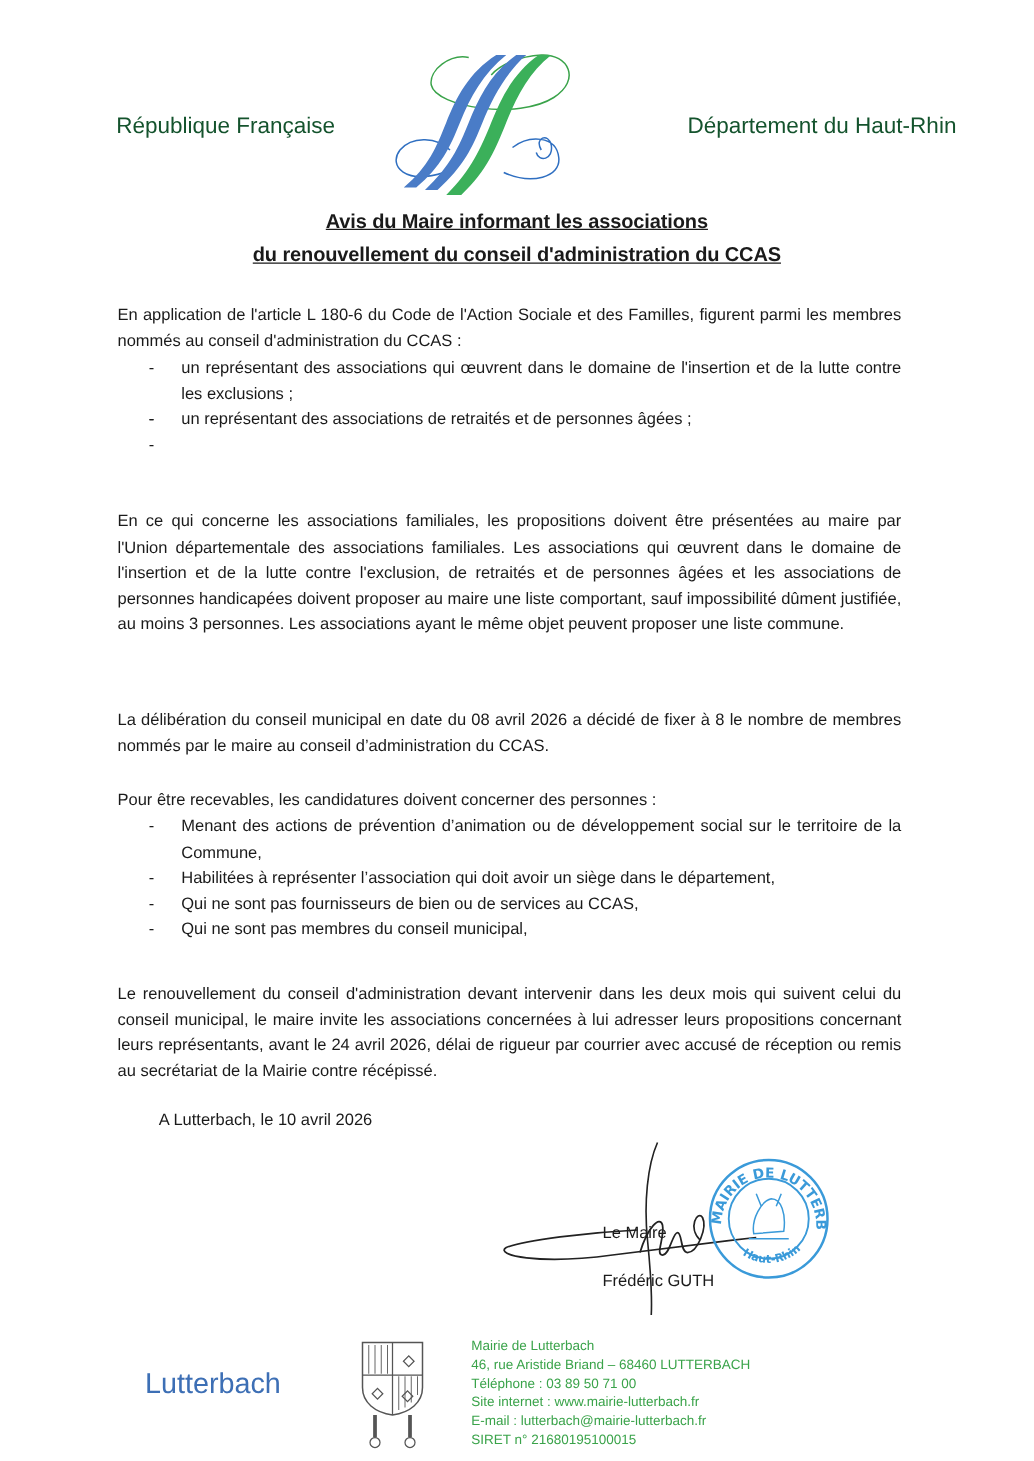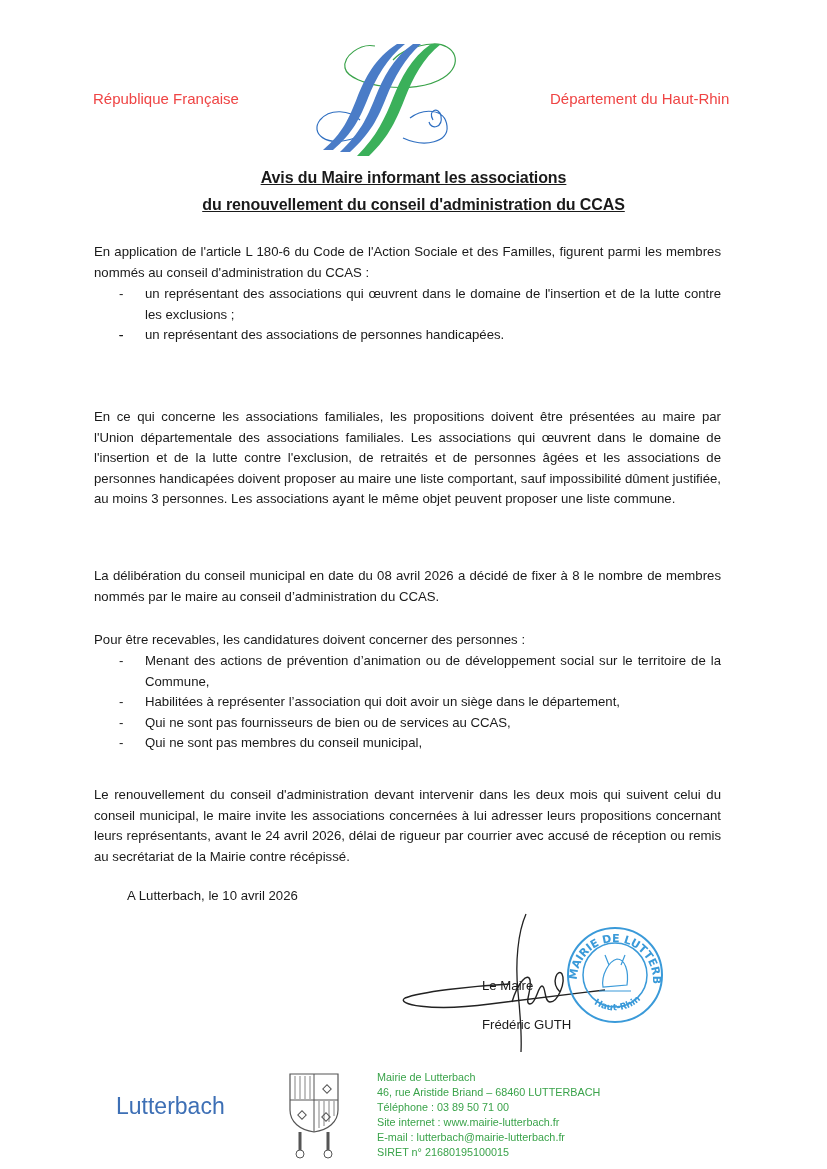--- a/index.html
+++ b/index.html
@@ -1,19 +1,19 @@
 <!DOCTYPE html>
 <html><head>
 <meta charset="utf-8">
 <style>
   html, body { margin: 0; padding: 0; background: #ffffff; }
   body { width: 827px; height: 1169px; position: relative; overflow: hidden;
          font-family: "Liberation Sans", "DejaVu Sans", sans-serif; color: #1a1a1a; }
   .abs { position: absolute; }
-  .hdr-side { font-size: 15px; color: #ef4444; top: 90px; }
+  .hdr-side { font-size: 18px; color: #14532d; top: 90px; }
   #hdr-left { left: 93px; }
   #hdr-right { left: 550px; }
   #logo { left: 305px; top: 38px; width: 170px; height: 120px; }
   .title { left: 0; width: 827px; text-align: center; font-weight: bold; font-size: 16px;
            text-decoration: underline; color: #1a1a1a; letter-spacing: -0.1px; }
   #title1 { top: 169px; }
   #title2 { top: 196px; }
   .para { left: 94px; width: 627px; font-size: 13.2px; line-height: 20.6px; text-align: justify; }
   .list { left: 94px; width: 627px; font-size: 13.2px; line-height: 20.6px; margin: 0; padding: 0; list-style: none; }
   .list li { position: relative; padding-left: 51px; text-align: justify; }
@@ -49,22 +49,22 @@
   <path d="M126 6 C 106 20, 96 40, 88 60 C 80 80, 72 98, 52 118 L 64 118 C 85 98, 92 80, 100 60 C 108 40, 118 20, 136 6 Z" fill="#3bb05a"></path>
 </svg>
 
 <div class="abs title" id="title1">Avis du Maire informant les associations</div>
 <div class="abs title" id="title2">du renouvellement du conseil d'administration du CCAS</div>
 
 <div class="abs para" id="p1">En application de l'article L 180-6 du Code de l'Action Sociale et des Familles, figurent parmi les membres nommés au conseil d'administration du CCAS :</div>
 <ul class="abs list" id="l1">
   <li><span class="dash">-</span><span>un représentant des associations qui œuvrent dans le domaine de l'insertion et de la lutte contre les exclusions ;</span></li>
   <li><span class="dash">-</span></li>
+  <li><span class="dash">-</span><span>un représentant des associations de retraités et de personnes âgées ;</span></li>
   <li><span class="dash">-</span></li>
-  <li><span class="dash">-</span><span>un représentant des associations de personnes handicapées.</span></li>
 </ul>
 <div class="abs para" id="p2">En ce qui concerne les associations familiales, les propositions doivent être présentées au maire par l'Union départementale des associations familiales. Les associations qui œuvrent dans le domaine de l'insertion et de la lutte contre l'exclusion, de retraités et de personnes âgées et les associations de personnes handicapées doivent proposer au maire une liste comportant, sauf impossibilité dûment justifiée, au moins 3 personnes. Les associations ayant le même objet peuvent proposer une liste commune.</div>
 <div class="abs para" id="p3">La délibération du conseil municipal en date du 08 avril 2026 a décidé de fixer à 8 le nombre de membres nommés par le maire au conseil d’administration du CCAS.</div>
 <div class="abs para" id="p4">Pour être recevables, les candidatures doivent concerner des personnes :</div>
 <ul class="abs list" id="l2">
   <li><span class="dash">-</span><span>Menant des actions de prévention d’animation ou de développement social sur le territoire de la Commune,</span></li>
   <li><span class="dash">-</span><span>Habilitées à représenter l’association qui doit avoir un siège dans le département,</span></li>
   <li><span class="dash">-</span><span>Qui ne sont pas fournisseurs de bien ou de services au CCAS,</span></li>
   <li><span class="dash">-</span><span>Qui ne sont pas membres du conseil municipal,</span></li>
 </ul>

